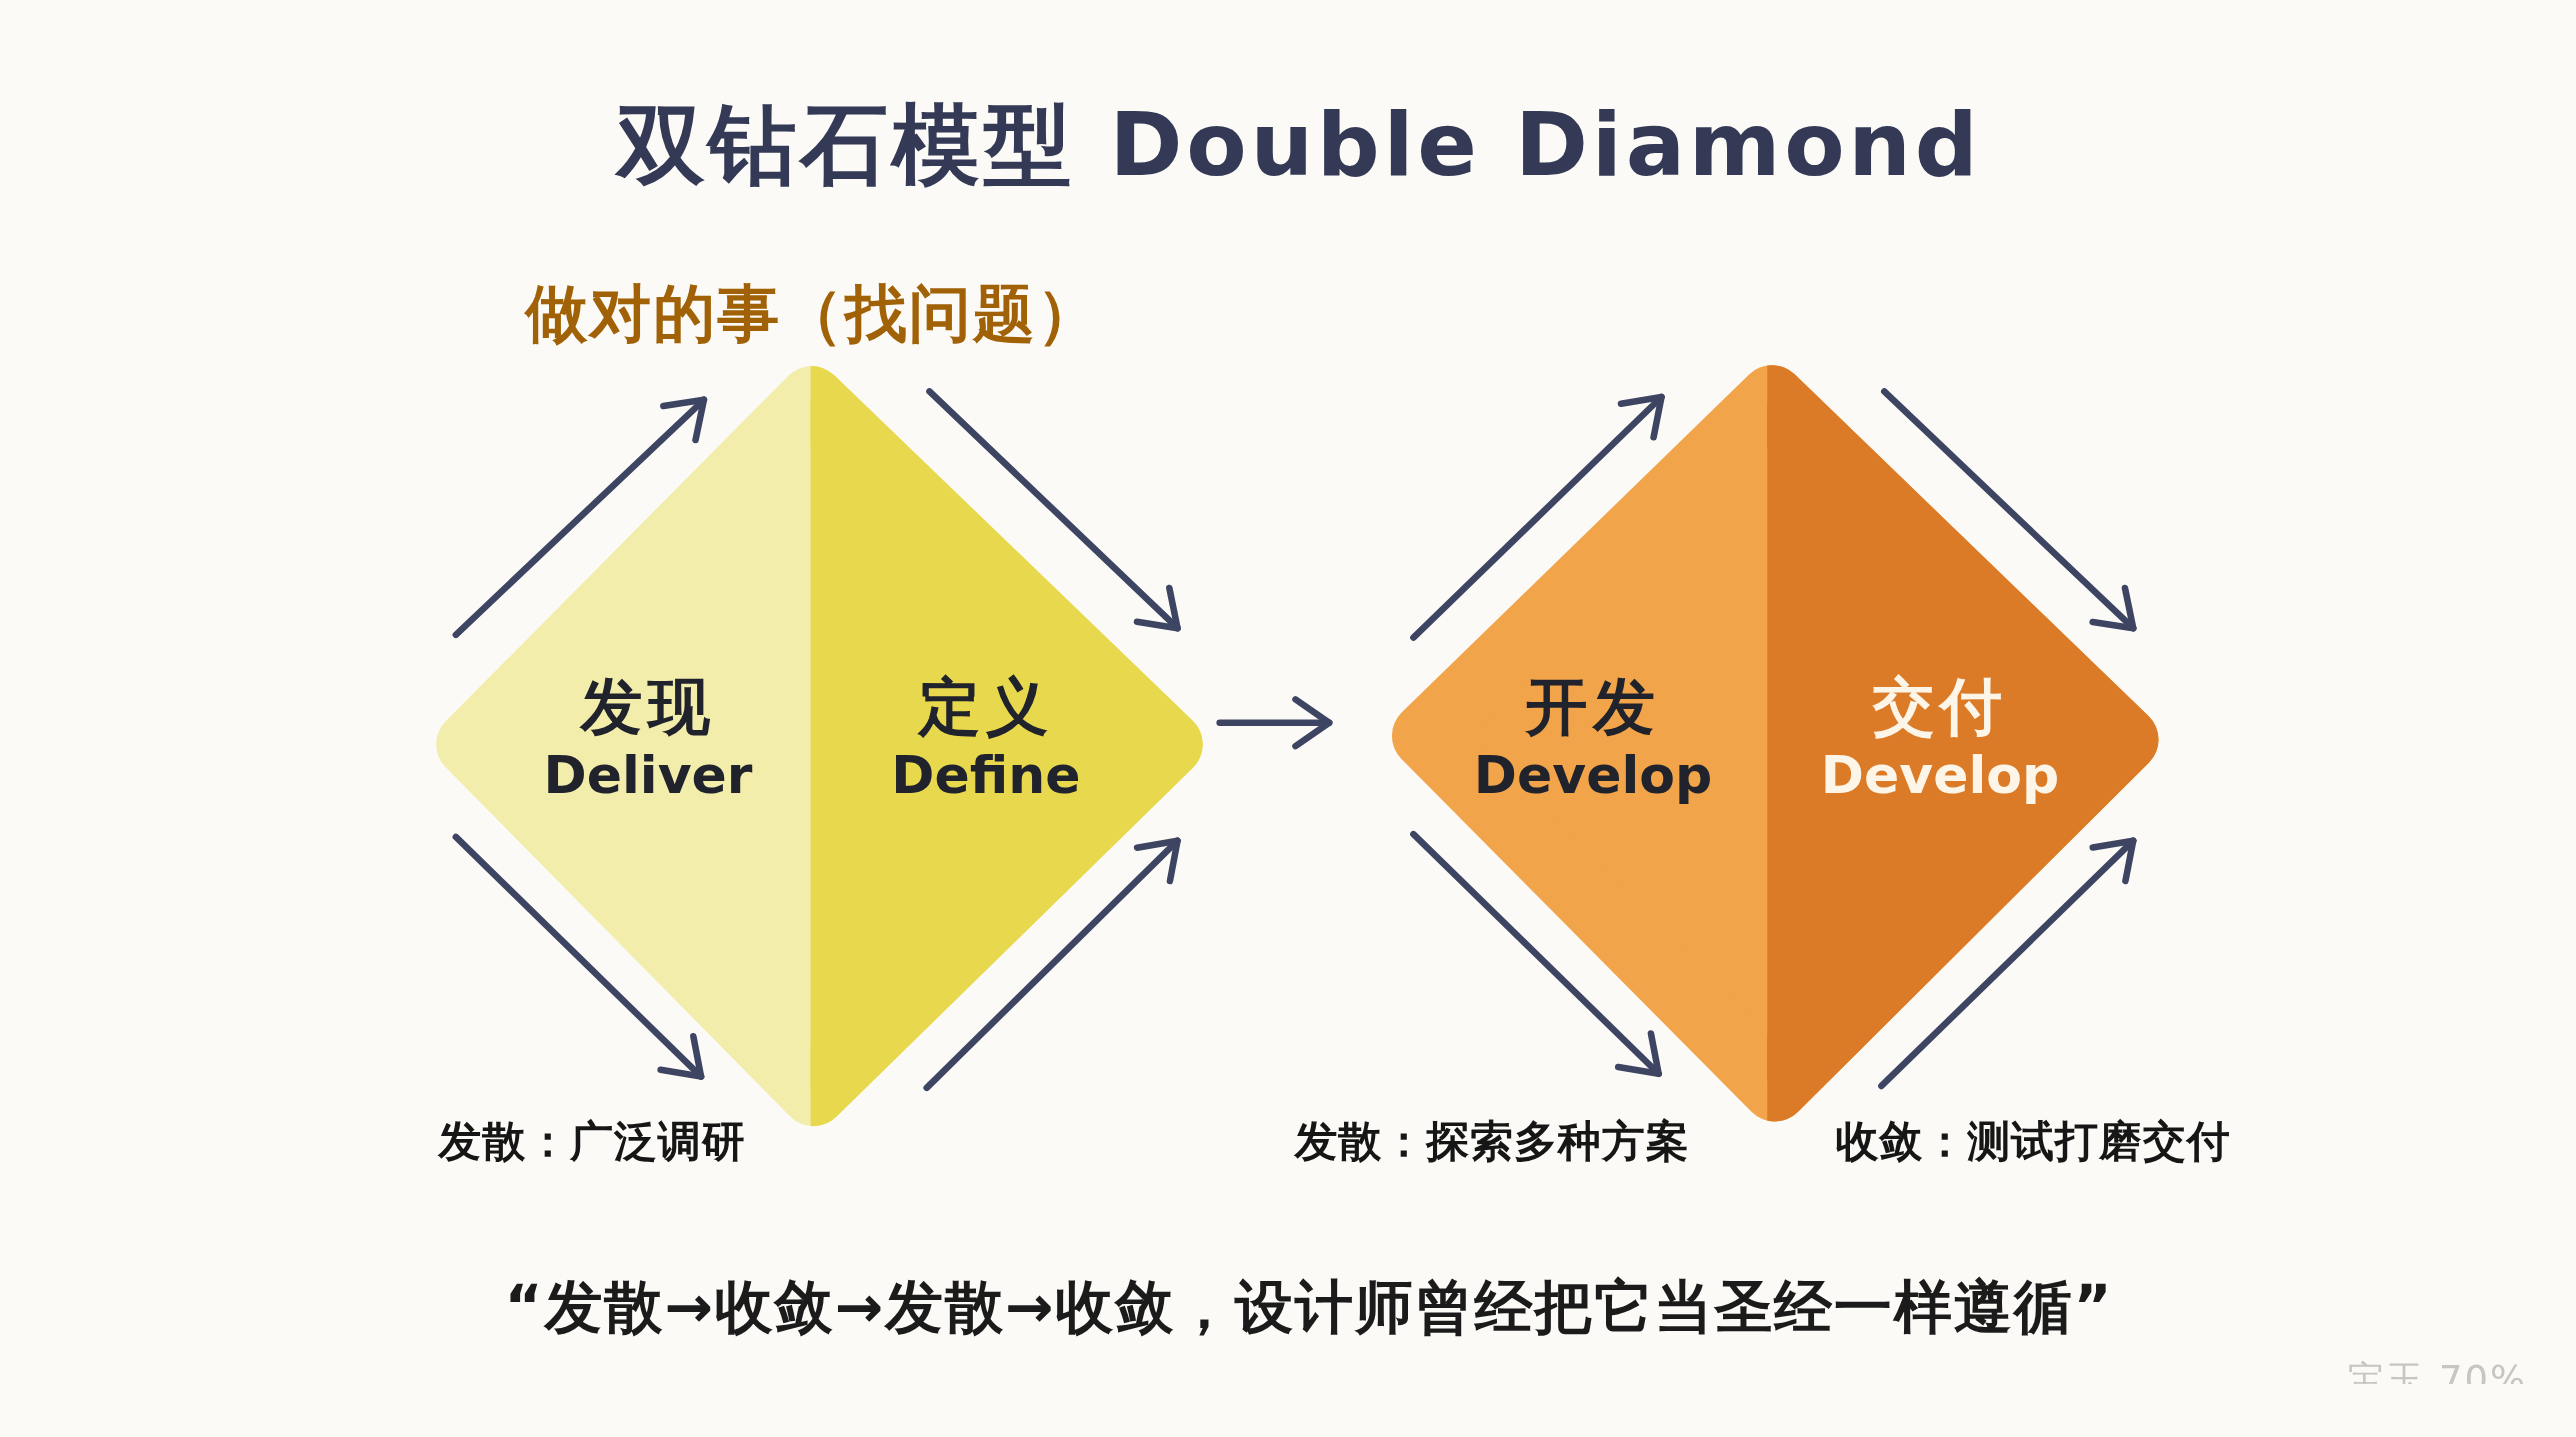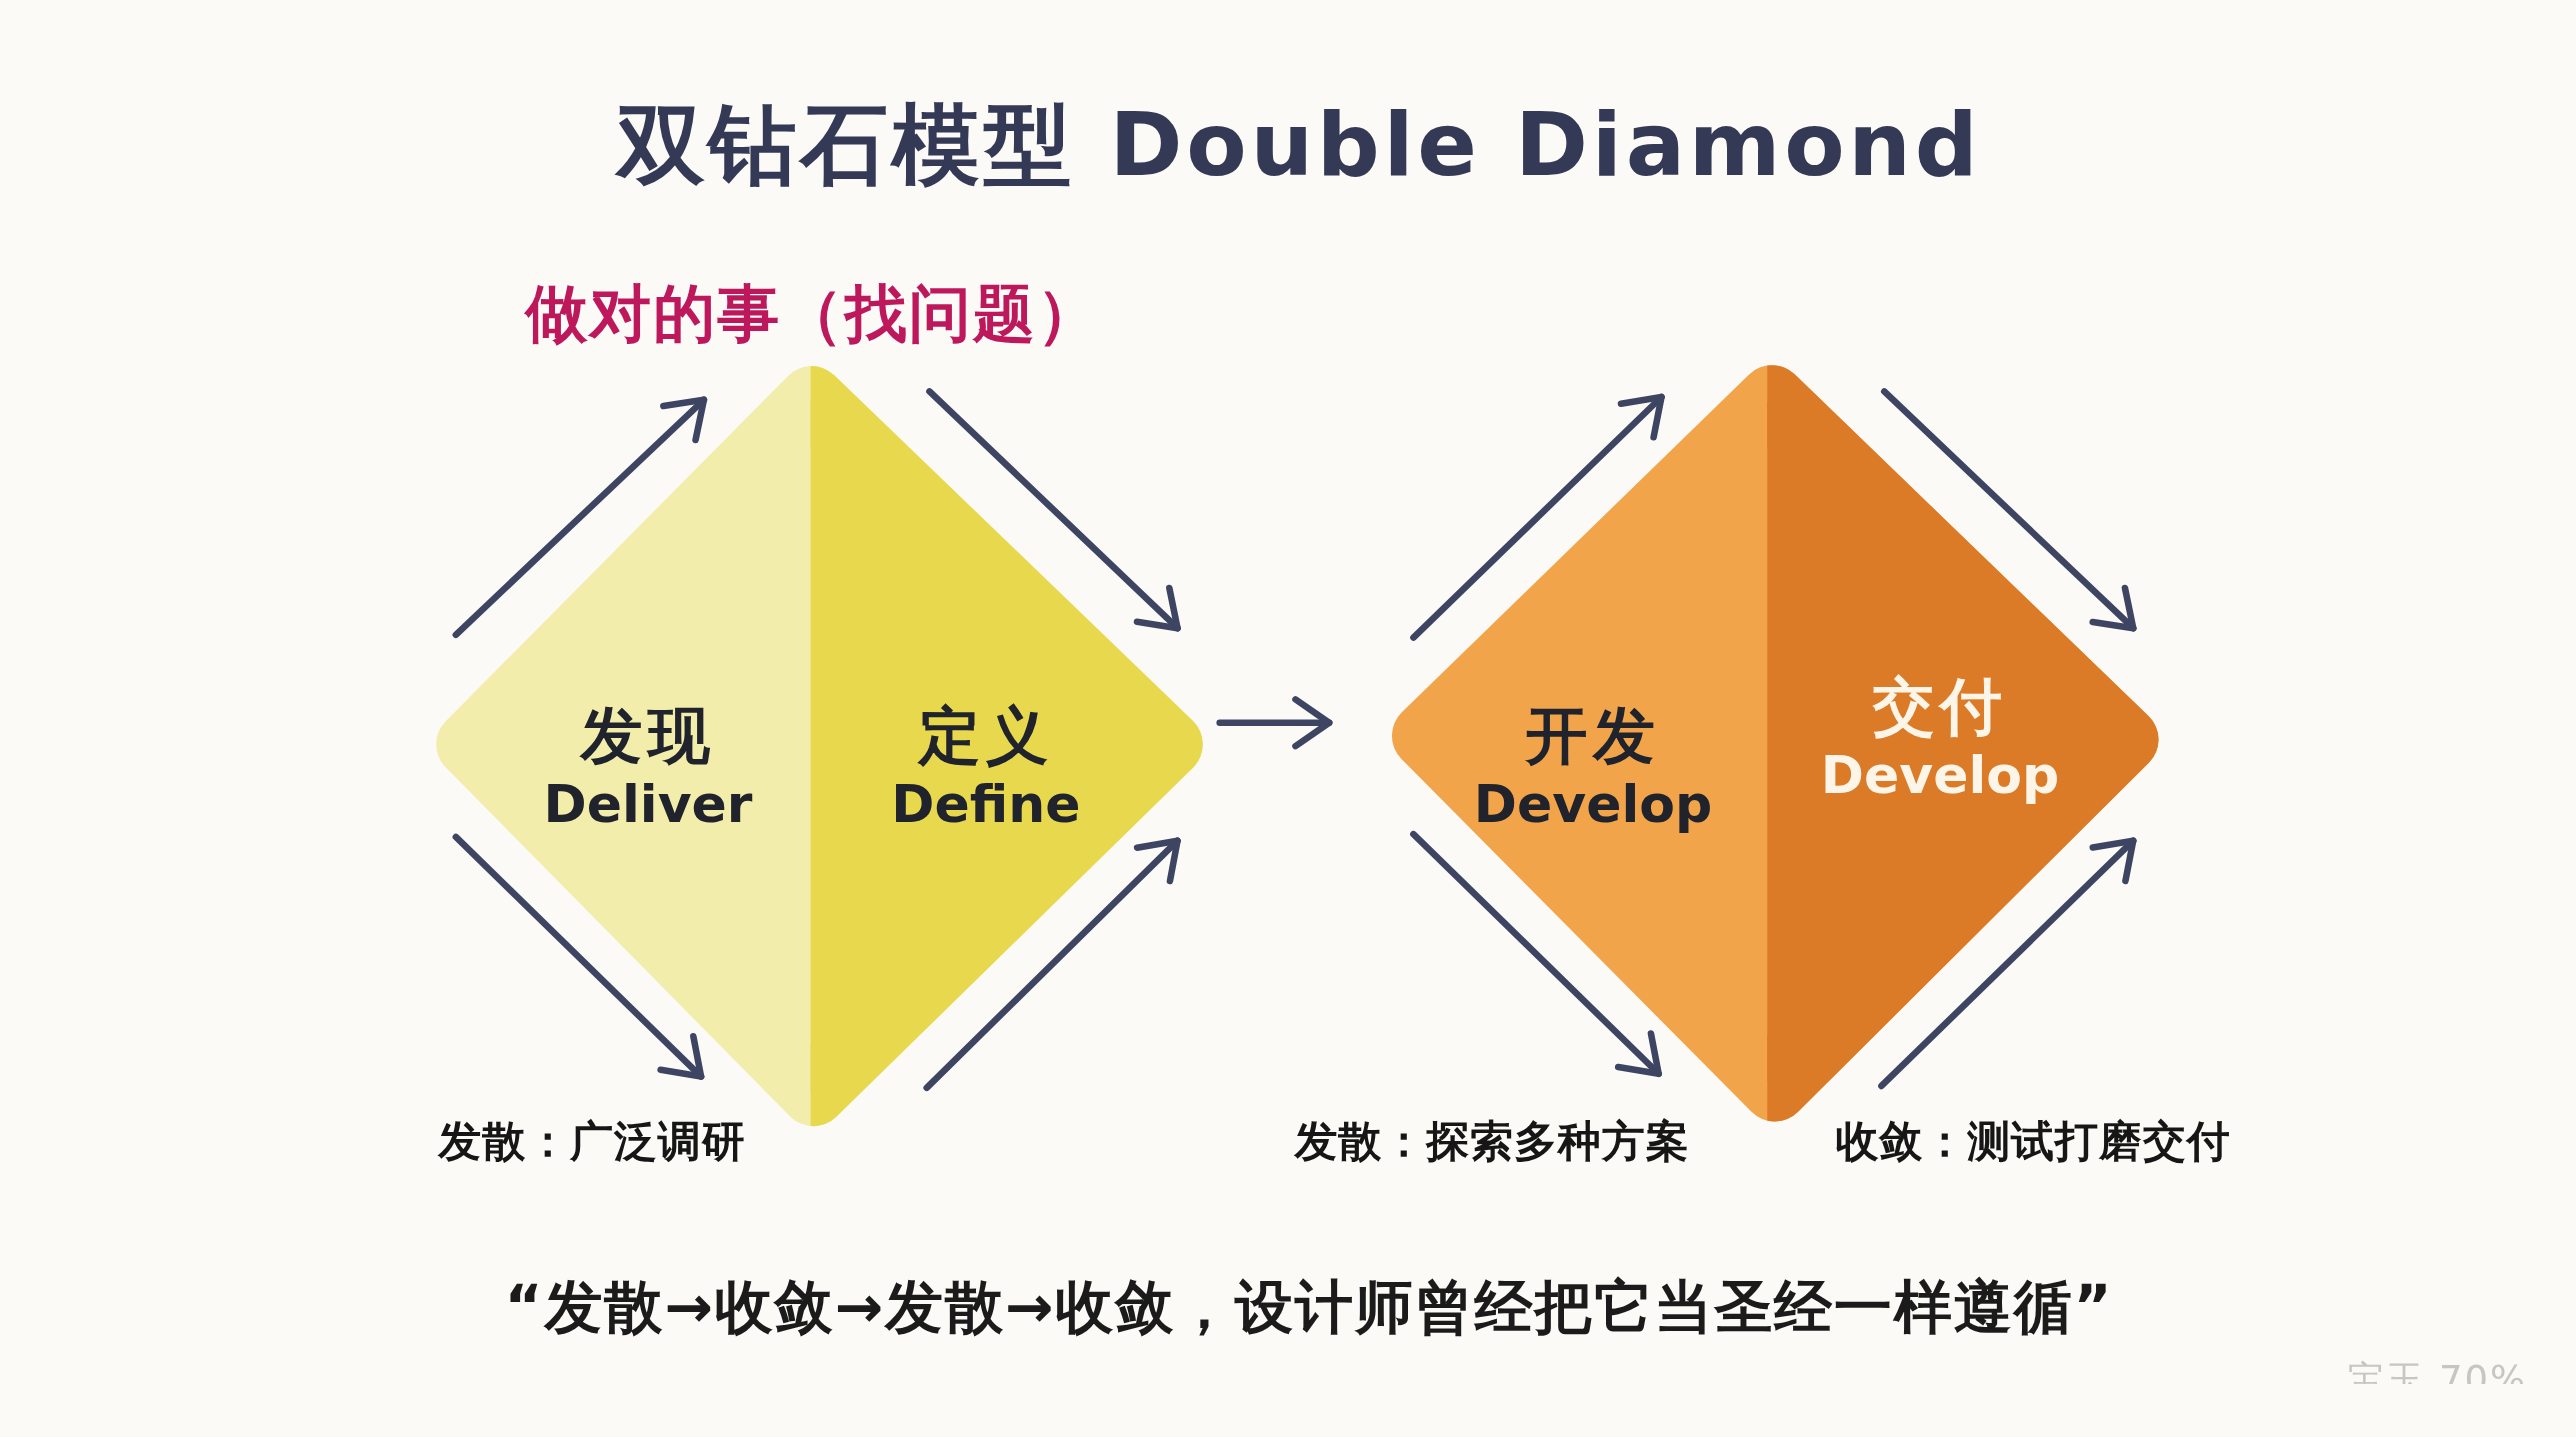--- a/index.html
+++ b/index.html
@@ -20,25 +20,25 @@
     overflow:hidden;
   }
   .abs{position:absolute;}
   .centered{transform:translate(-50%,-50%);text-align:center;}
   .title{
     font-size:88px;font-weight:bold;letter-spacing:3.7px;
     color:var(--title);white-space:nowrap;
   }
   .section-header{
     font-size:62px;font-weight:bold;letter-spacing:1.9px;
-    color:#be185d;white-space:nowrap;
+    color:#a16207;white-space:nowrap;
   }
   .diamond-label .zh{font-size:62px;font-weight:bold;letter-spacing:5.6px;line-height:1.1;}
   .diamond-label .en{font-size:52px;font-weight:600;margin-top:5.6px;line-height:1.1;}
-  .label-dark{color:var(--text_dark);margin-top:29px;}
+  .label-dark{color:var(--text_dark);}
   .label-light{color:var(--text_light);}
   .phase-note{
     font-size:43px;font-weight:bold;color:#161616;white-space:nowrap;letter-spacing:0.9px;
   }
   .quote{
     font-size:58px;font-weight:bold;color:#1B1B1B;white-space:nowrap;letter-spacing:1.9px;
   }
   .watermark{
     font-size:37px;color:var(--watermark);white-space:nowrap;letter-spacing:1.9px;
   }

